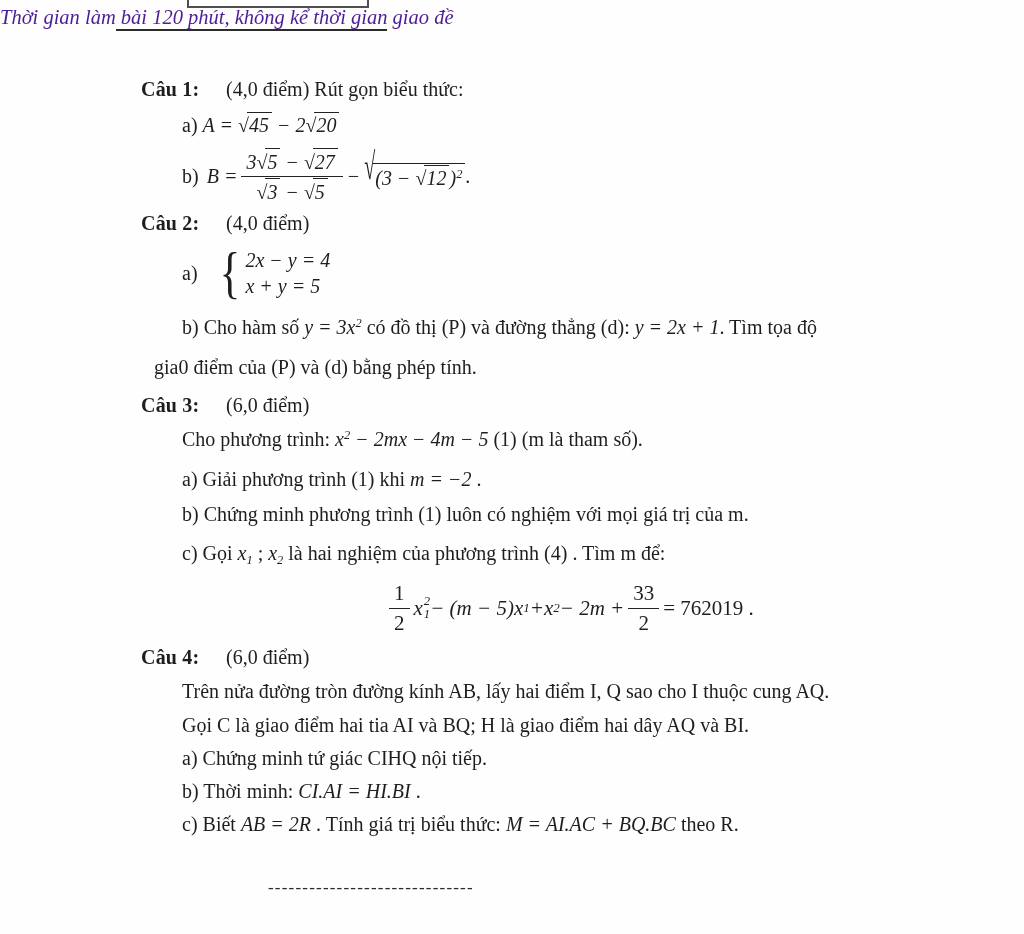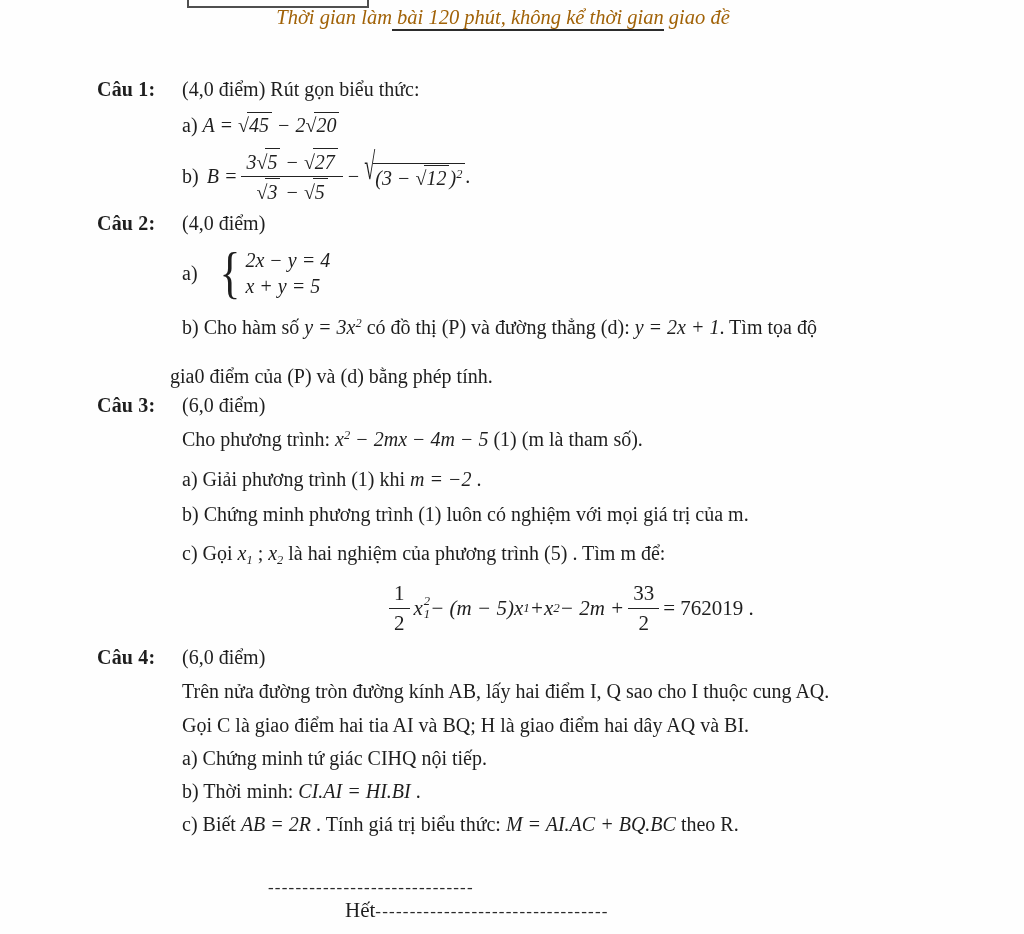--- a/index.html
+++ b/index.html
@@ -18,30 +18,30 @@
   .tl-box {
     position:absolute; left:187px; top:-24px;
     width:182px; height:32px;
     border:2px solid #4f4f4f;
     background:transparent;
   }
 
   
   .header-note {
     position:absolute; top:6px; left:0; width:1006px;
-    text-align:center;
+    text-align:left;
     font-style:italic;
     font-size:20.5px;
-    color:#a16207;
+    color:#4c1d95;
   }
   .header-note .ul { border-bottom:2px solid #2c2c2c; padding-bottom:1px; }
 
   
   .qrow { position:absolute; left:97px; white-space:nowrap; }
-  .qlabel { display:inline-block; width:85px; font-weight:bold; letter-spacing:0.2px; }
+  .qlabel { display:inline-block; width:85px; font-weight:bold; letter-spacing:0.2px;margin-left:44px; }
   .content-line { position:absolute; white-space:nowrap; }
   .mi { font-style:italic; }
   .sup { font-size:0.62em; vertical-align:0.55em; font-style:italic; }
   .sub { font-size:0.62em; vertical-align:-0.35em; font-style:italic; }
 
   
   .ssv {
     display:inline-flex; flex-direction:column;
     font-size:0.6em; line-height:1.05;
     vertical-align:-0.45em; font-style:italic;
@@ -117,21 +117,21 @@
         <span>2x − y = 4</span>
         <span>x + y = 5</span>
       </span>
     </span>
   </div>
 
   <div class="content-line" style="left:182px; top:316px;">
     <span>b)</span>
     <span>Cho hàm số </span><span class="mi">y = 3x</span><span class="sup">2</span><span> có đồ thị (P) và đường thẳng (d): </span><span class="mi">y = 2x + 1</span><span>. Tìm tọa độ</span>
   </div>
-  <div class="content-line" style="left:170px; top:356px;margin-top:9px;">
+  <div class="content-line" style="left:154px; top:356px;">
     <span>gia0 điểm của (P) và (d) bằng phép tính.</span>
   </div>
 
   <div class="qrow" style="top:394px;">
     <span class="qlabel">Câu 3:</span><span>(6,0 điểm)</span>
   </div>
 
   <div class="content-line" style="left:182px; top:428px;">
     <span>Cho phương trình: </span><span class="mi">x</span><span class="sup">2</span><span class="mi"> − 2mx − 4m − 5</span><span> (1) (m là tham số).</span>
   </div>
@@ -141,21 +141,21 @@
     <span>Giải phương trình (1) khi </span><span class="mi">m = −2</span><span> .</span>
   </div>
 
   <div class="content-line" style="left:182px; top:503px;">
     <span>b)</span>
     <span>Chứng minh phương trình (1) luôn có nghiệm với mọi giá trị của m.</span>
   </div>
 
   <div class="content-line" style="left:182px; top:542px;">
     <span>c)</span>
-    <span>Gọi </span><span class="mi">x</span><span class="sub">1</span><span> ; </span><span class="mi">x</span><span class="sub">2</span><span> là hai nghiệm của phương trình (5) . Tìm m để:</span>
+    <span>Gọi </span><span class="mi">x</span><span class="sub">1</span><span> ; </span><span class="mi">x</span><span class="sub">2</span><span> là hai nghiệm của phương trình (4) . Tìm m để:</span>
   </div>
 
   <div class="content-line flexline" style="left:385px; top:580px; height:56px; font-size:21px;">
     <span class="frac">
       <span class="num">1</span>
       <span class="den">2</span>
     </span>
     <span class="mi">x</span>
       <span class="ssv">
         <span>2</span>
@@ -197,17 +197,14 @@
   </div>
 
   <div class="content-line" style="left:182px; top:813px;">
     <span>c)</span>
     <span>Biết </span><span class="mi">AB = 2R</span><span> . Tính giá trị biểu thức: </span><span class="mi">M = AI.AC + BQ.BC</span><span> theo R.</span>
   </div>
 
   <div class="content-line dashes" style="left:268px; top:878px;">
     <span>------------------------------</span>
   </div>
-  <div class="content-line" style="left:345px; top:898px;">
-    <span style="font-size:21px;">Hết</span><span class="dashes">----------------------------------</span>
-  </div>
 
 </div>
 
 </body></html>

